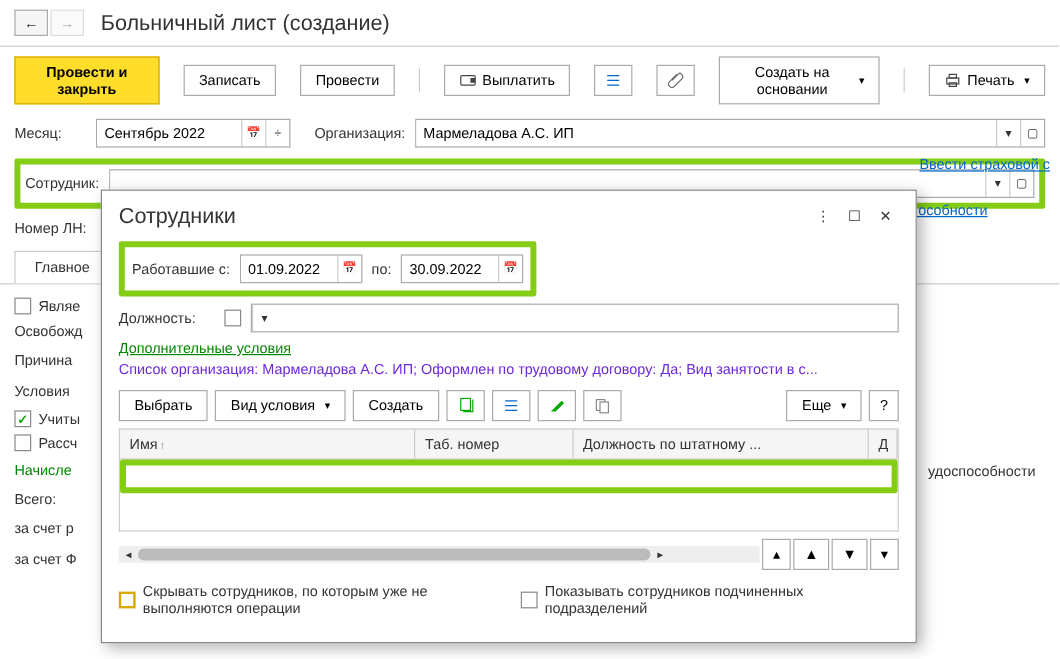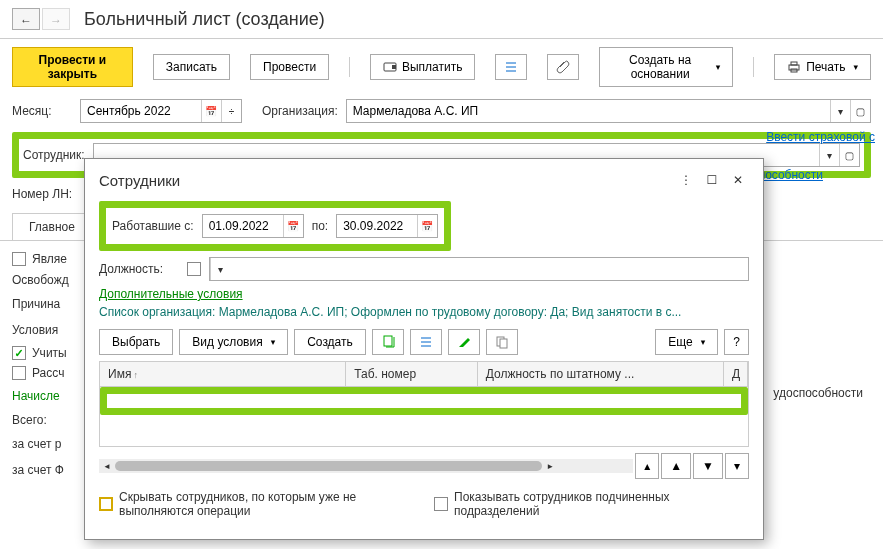--- a/index.html
+++ b/index.html
@@ -11,38 +11,38 @@
 .toolbar { display: flex; align-items: center; padding: 8px 12px; gap: 20px; }
 .btn { padding: 5px 12px; border: 1px solid #aaa; background: #fff; cursor: pointer; font-size: 12px; display: inline-flex; align-items: center; gap: 5px; }
 .btn-primary { background: #ffdd2b; border-color: #d4a900; font-weight: bold; }
 .btn-icon { padding: 5px 8px; }
 .dropdown-arrow::after { content: "▾"; margin-left: 3px; font-size: 9px; }
 .form-row { display: flex; align-items: center; padding: 4px 12px; gap: 8px; }
 .label { min-width: 60px; }
 .input-group { display: flex; align-items: center; border: 1px solid #aaa; background: #fff; }
 .input-group input { border: none; padding: 3px 6px; font-size: 12px; outline: none; }
 .input-small-btn { width: 20px; height: 22px; display: flex; align-items: center; justify-content: center; border-left: 1px solid #ccc; cursor: pointer; font-size: 10px; }
-.highlight-red { border: 7px solid #84cc16; border-radius: 2px; }
+.highlight-red { border: 5px solid #84cc16; border-radius: 2px; }
 .employee-row { padding: 5px 12px; }
 .link { color: #0066cc; text-decoration: underline; cursor: pointer; }
 .green-link { color: #008800; text-decoration: underline; cursor: pointer; }
 .tabs { display: flex; border-bottom: 1px solid #ccc; padding: 0 12px; margin-top: 8px; }
 .tab { padding: 6px 16px; border: 1px solid #ccc; border-bottom: none; background: #f0f0f0; cursor: pointer; }
 .tab.active { background: #fff; }
 .form-body { padding: 8px 12px; }
 .checkbox-row { display: flex; align-items: center; gap: 6px; padding: 3px 0; }
 .checkbox { width: 14px; height: 14px; border: 1px solid #888; display: inline-flex; align-items: center; justify-content: center; }
 .checkbox.checked::after { content: "✓"; color: #0a0; font-size: 11px; font-weight: bold; }
 .popup { position: absolute; left: 84px; top: 158px; width: 680px; background: #fff; border: 1px solid #888; box-shadow: 4px 4px 12px rgba(0,0,0,0.3); z-index: 100; }
 .popup-header { display: flex; align-items: center; padding: 10px 14px; }
-.popup-title { font-size: 15px; flex: 1; }
+.popup-title { font-size: 18px; flex: 1; }
 .popup-ctrl { width: 22px; height: 22px; display: flex; align-items: center; justify-content: center; cursor: pointer; margin-left: 4px; }
 .popup-body { padding: 0 14px 10px; }
 .date-filter { display: flex; align-items: center; gap: 8px; padding: 6px; }
-.filter-text { color: #0f766e; padding: 4px 0; font-size: 12px; overflow: hidden; text-overflow: ellipsis; white-space: nowrap; }
+.filter-text { color: #6d28d9; padding: 4px 0; font-size: 12px; overflow: hidden; text-overflow: ellipsis; white-space: nowrap; }
 .popup-toolbar { display: flex; align-items: center; gap: 6px; padding: 6px 0; }
 .grid-header { display: flex; background: #f5f5f5; border: 1px solid #ccc; }
 .grid-col { padding: 5px 8px; border-right: 1px solid #ccc; font-size: 12px; }
 .grid-body { border: 1px solid #ccc; border-top: none; height: 60px; }
 .grid-empty-row { height: 28px; }
 .popup-footer { padding: 8px 0; display: flex; gap: 20px; }
 .scrollbar-h { height: 14px; background: #eee; display: flex; align-items: center; }
 .scroll-thumb { height: 10px; background: #bbb; border-radius: 5px; }
 .scroll-btn { width: 16px; height: 14px; display: flex; align-items: center; justify-content: center; font-size: 8px; }
 .sort-arrow { font-size: 9px; color: #888; margin-left: 2px; }

